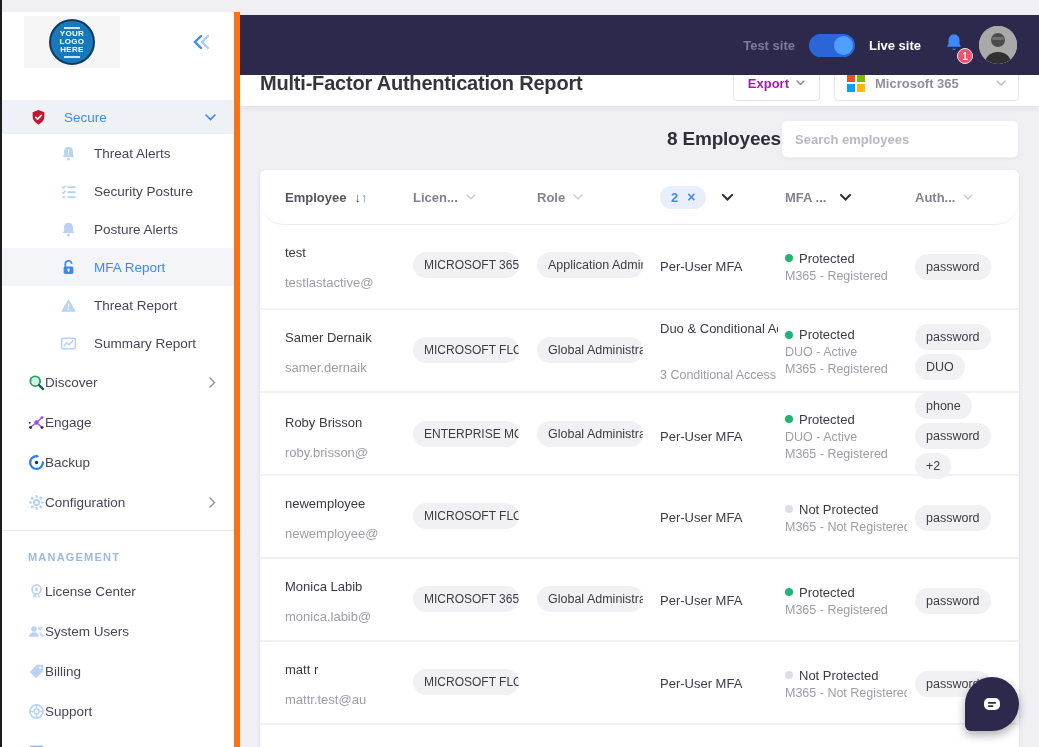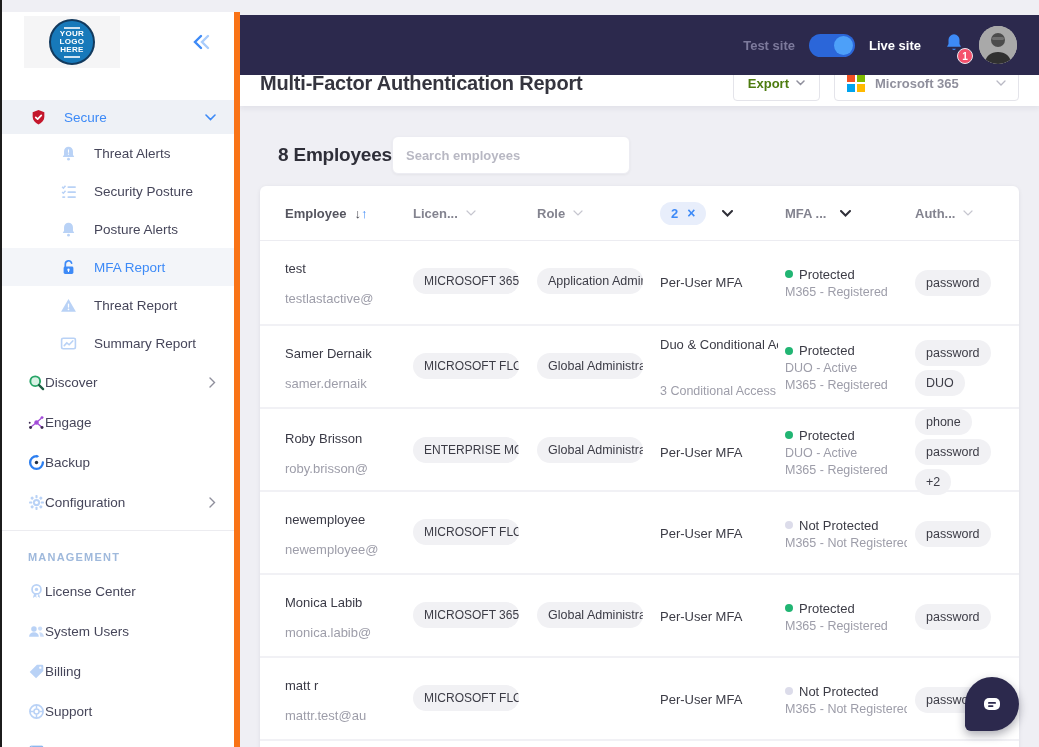--- a/index.html
+++ b/index.html
@@ -40,37 +40,37 @@
   .toggle { width:46px; height:23px; border-radius:12px; background:#2b66d9; position:relative; cursor:pointer; }
   .toggle .knob { position:absolute; right:2px; top:2px; width:19px; height:19px; border-radius:50%; background:#4da0f9; }
   .bell-wrap { position:relative; margin-left:8px; cursor:pointer; }
   .bell-wrap svg { width:22px; height:22px; color:#3d8af7; }
   .badge { position:absolute; right:-8px; bottom:-6px; min-width:16px; height:16px; border-radius:50%; background:#f4516c; border:1px solid #e9e9f2; color:#fff; font-size:10px; font-weight:bold; display:flex; align-items:center; justify-content:center; }
   .avatar { width:38px; height:38px; border-radius:50%; overflow:hidden; background:#b9b9b9; cursor:pointer; }
 
   
   .page-header { position:absolute; left:240px; top:60px; width:799px; height:46px; background:#fff; display:flex; align-items:center; padding:0 20px; box-shadow:0 3px 5px rgba(40,40,60,.06); z-index:30; }
   .page-title { font-size:20px; font-weight:800; color:#35353f; letter-spacing:-.2px; flex:1; }
-  .export-btn { display:flex; align-items:center; gap:7px; background:#fff; border:1px solid #e4e4ea; border-radius:4px; padding:9px 14px; font-size:13px; font-weight:bold; color:#4d7c0f; cursor:pointer; margin-right:14px;text-align:center; }
+  .export-btn { display:flex; align-items:center; gap:7px; background:#fff; border:1px solid #e4e4ea; border-radius:4px; padding:9px 14px; font-size:13px; font-weight:bold; color:#a21caf; cursor:pointer; margin-right:14px;text-align:center; }
   .tenant-select { display:flex; align-items:center; gap:10px; background:#fff; border:1px solid #e4e4ea; border-radius:4px; padding:8px 12px; width:185px; cursor:pointer; }
   .ms-logo { width:18px; height:18px; display:grid; grid-template-columns:8px 8px; grid-template-rows:8px 8px; gap:2px; }
   .ms-logo i { display:block; }
   .tenant-lbl { flex:1; font-size:13px; font-weight:bold; color:#8f8f9c; }
   .caret { color:#8f8f9c; display:flex; }
   .caret-light { color:#b9b9c4; }
 
   
   .content { position:absolute; left:240px; top:106px; width:799px; bottom:0; padding:0 20px; }
-  .content-head { display:flex; align-items:center; justify-content:flex-start; padding:30px 0 12px; }
+  .content-head { display:flex; align-items:center; justify-content:flex-end; padding:14px 0 12px; }
   .emp-count { font-size:19px; font-weight:800; color:#2e2e38; margin-left:18px; letter-spacing:-.2px; }
   .search-input { width:238px; height:38px; border:1px solid #ececf2; border-radius:6px; background:#fff; box-shadow:0 1px 3px rgba(0,0,0,.05); padding:0 13px; font-size:13px; font-weight:bold; color:#4a4a55; font-family:"Liberation Sans",sans-serif; outline:none; }
   .search-input::placeholder { color:#b8b8c3; }
 
   .table-card { background:#fff; border-radius:6px; box-shadow:0 1px 4px rgba(30,30,50,.08); overflow:hidden; }
-  .thead { display:grid; grid-template-columns:128px 124px 123px 125px 130px 1fr; padding-left:25px; height:55px; align-items:center; border-bottom:1px solid #ececf1; }
+  .thead { display:grid; grid-template-columns:128px 124px 123px 125px 130px 1fr; padding-left:25px; height:55px; align-items:center; border-bottom:1px solid #ececf1;border-radius:24px; }
   .th { display:flex; align-items:center; gap:8px; font-size:13px; font-weight:bold; color:#83838f; }
   .th .sort-d { color:#45454f; font-size:13px; }
   .th .sort-a { color:#3d8af7; font-size:13px; }
   .filter-pill { display:flex; align-items:center; gap:9px; background:#e8eefb; border-radius:14px; padding:4px 11px; font-size:13px; color:#3d8af7; cursor:pointer; }
   .filter-pill .x { font-size:14px; line-height:1; cursor:pointer; }
   .chev-bold { color:#2f2f38; }
   .chev-thin { color:#c6c6cf; }
 
   .trow { display:grid; grid-template-columns:128px 124px 123px 125px 130px 1fr; padding-left:25px; height:83px; align-items:center; }
   .trow + .trow { border-top:2px solid #f1f1f5; }

